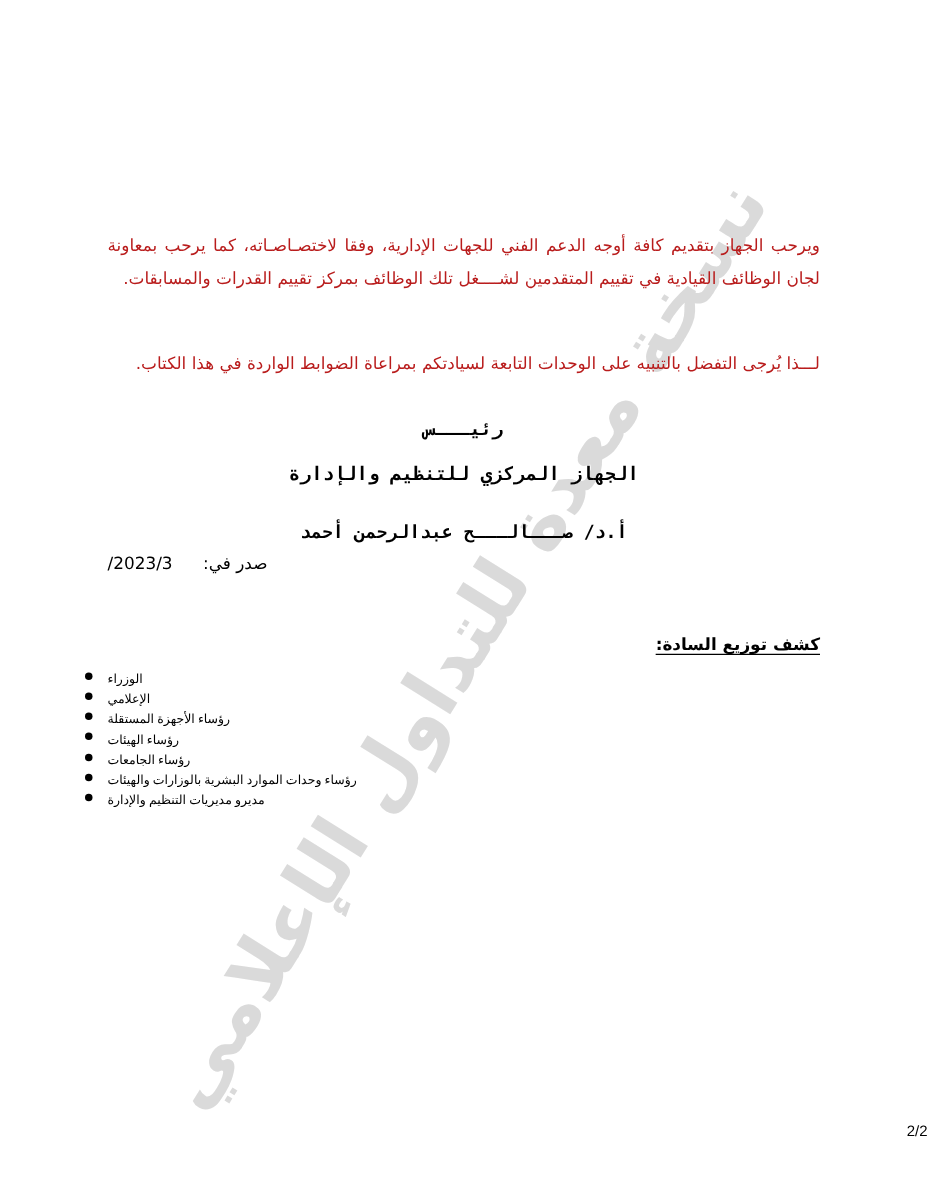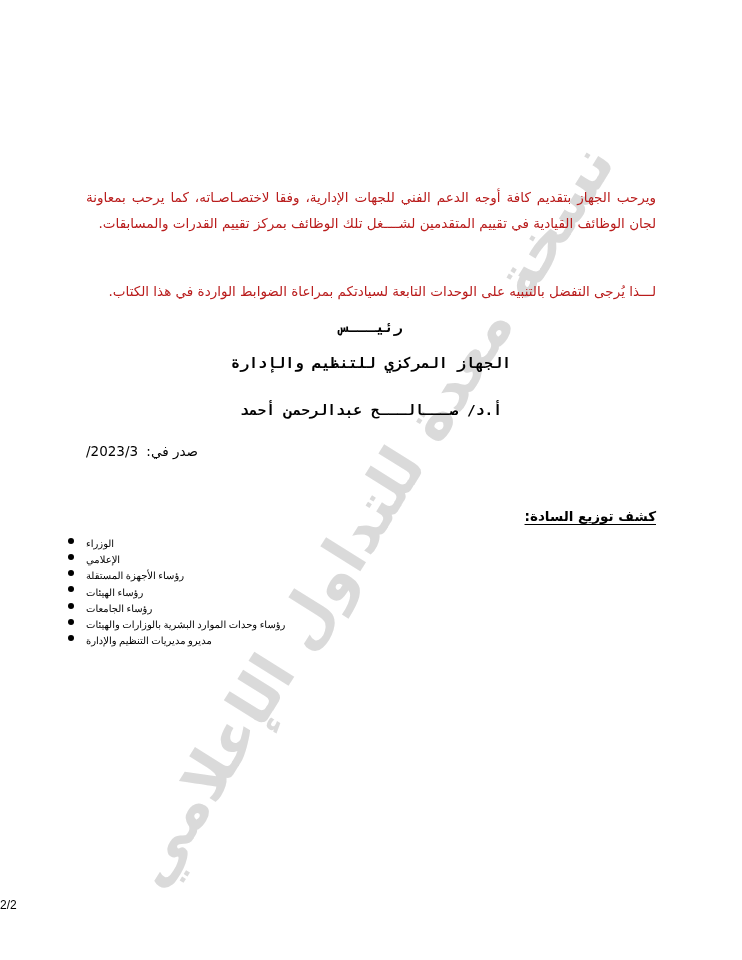--- a/index.html
+++ b/index.html
@@ -76,20 +76,21 @@
     width: 570px;
     text-align: center;
   }
   .sig-line {
     font-family: "DejaVu Sans Mono", monospace;
     font-weight: 700;
     font-size: 15px;
     letter-spacing: 2px;
     margin-bottom: 22px;
     color: #000;
+    margin-top: 16px;
   }
   .sig-line.small-gap { margin-bottom: 18px; }
   .sig-name {
     font-family: "DejaVu Sans Mono", monospace;
     font-weight: 700;
     font-size: 14.5px;
     letter-spacing: 1.5px;
     margin-top: 30px;
     color: #000;
   }
@@ -97,21 +98,21 @@
   .issue-row {
     position: absolute;
     right: 86px;
     top: 443px;
     width: 570px;
     text-align: left;
     font-size: 13.5px;
     direction: rtl;
   }
   .issue-row .label { }
-  .issue-row .value { display: inline-block; margin-right: 4px; }
+  .issue-row .value { display: inline-block; margin-right: 20px; }
 
   .dist-title {
     position: absolute;
     right: 86px;
     top: 508px;
     width: 570px;
     text-align: right;
     font-size: 13.5px;
     font-weight: 700;
     text-decoration: underline;
@@ -146,21 +147,21 @@
     border-radius: 50%;
     background: #000;
     display: inline-block;
   }
 
   .page-number {
     position: absolute;
     left: 0;
     right: 0;
     top: 898px;
-    text-align: left;
+    text-align: right;
     font-family: "Liberation Sans", sans-serif;
     font-size: 12px;
     color: #000;
     direction: ltr;
   }
 </style>
 </head>
 <body>
 
 <div class="page">

